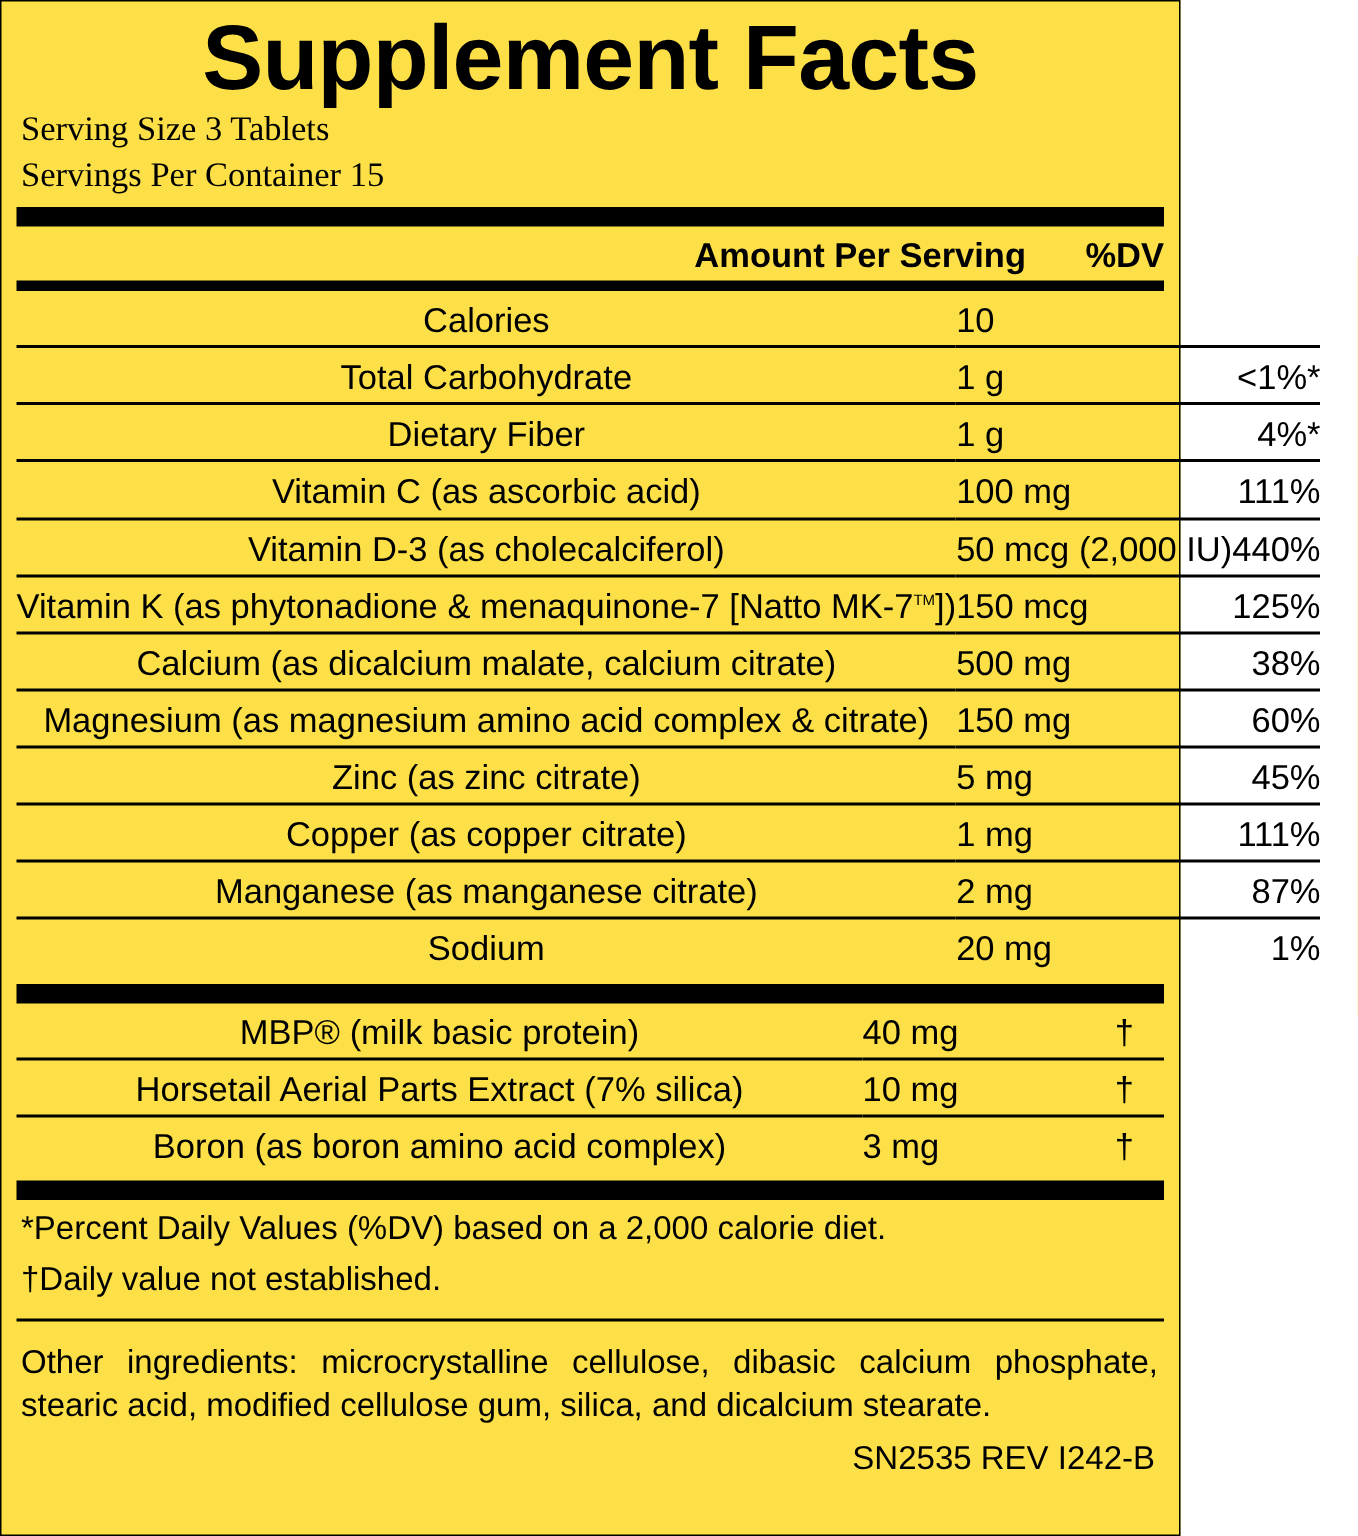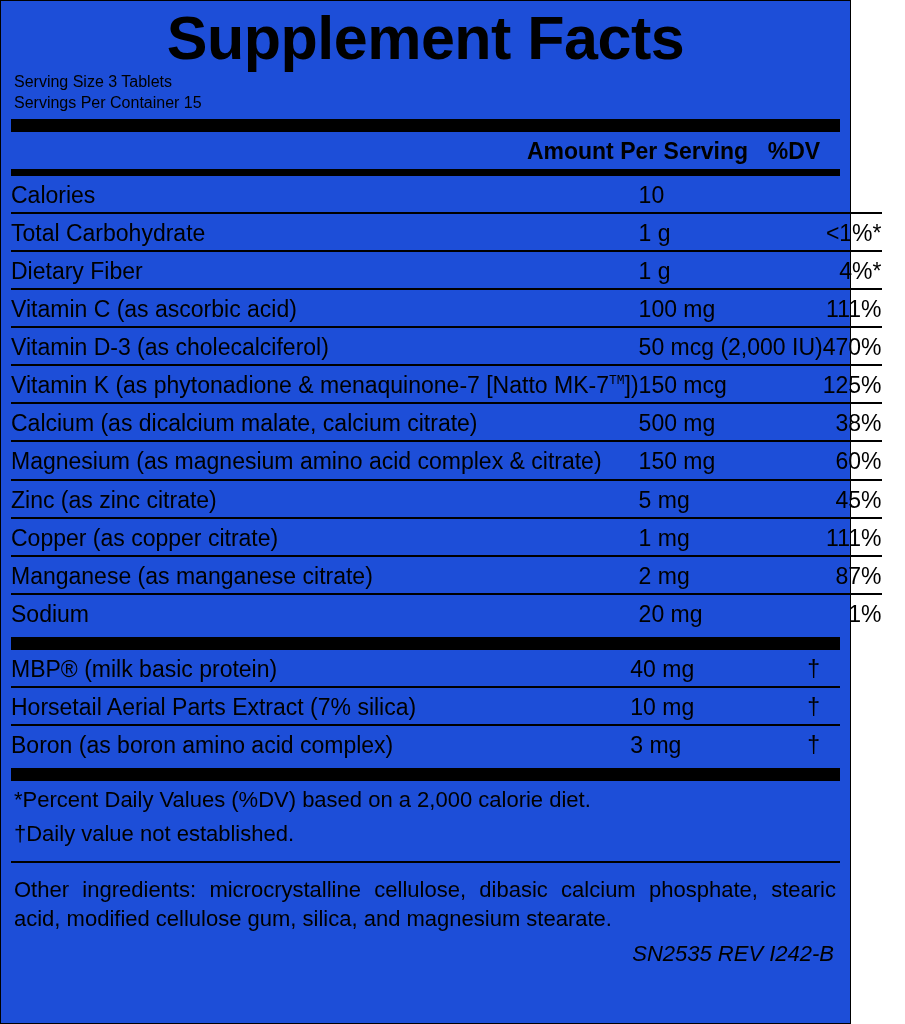--- a/index.html
+++ b/index.html
@@ -10,42 +10,43 @@
   body {
     width: 905px;
     height: 1024px;
     font-family: "Liberation Sans", sans-serif;
     color: #000000;
     -webkit-font-smoothing: antialiased;
   }
 
   .panel {
     position: relative;
-    width: 851px;
+    width: 787px;
     height: 1024px;
     box-sizing: border-box;
     padding: 4px 10px 0 10px;
     border: 1px solid #000;
-    background: #1d4ed8;
+    background: #fde047;
   }
 
   .title {
     font-size: 61px;
     font-weight: bold;
     line-height: 1.02;
     letter-spacing: -0.5px;
     text-align: center;
     margin: 2px 0 2px 0;
     white-space: nowrap;
   }
 
   .serving-line {
-    font-size: 16px;
+    font-size: 23px;
     line-height: 1.32;
     margin-left: 3px;
+    font-family: Liberation Serif, serif;
   }
 
   .rule-thick {
     height: 13px;
     background: #000;
     margin: 6px 0 0 0;
   }
   .rule-medium {
     height: 7px;
     background: #000;
@@ -65,21 +66,21 @@
   table.facts td {
     padding: 6px 0 3px 0;
     vertical-align: bottom;
     line-height: 1.18;
     white-space: nowrap;
   }
   table.facts tr.bordered td {
     border-top: 2px solid #000;
   }
   td.name {
-    text-align: left;
+    text-align: center;
     padding-left: 3px;
     width: auto;
   }
   td.amount {
     padding-right: 8px;
     white-space: nowrap;
   }
   td.dv {
     text-align: right;
     padding-right: 4px;
@@ -95,49 +96,47 @@
   .hdr-row td {
     font-weight: bold;
     padding: 2px 0 4px 0;
   }
   .hdr-amount {
     text-align: right;
     font-weight: bold;
     padding-right: 8px;
   }
   .hdr-dv {
-    text-align: center;
+    text-align: right;
     font-weight: bold;
     padding-right: 4px;
     width: 92px;
   }
   sup.tm {
-    font-size: 13px;
+    font-size: 10px;
     vertical-align: super;
-    font-family: Liberation Mono, monospace;
   }
 
   .footnotes {
     font-size: 22px;
     line-height: 1.3;
     margin: 5px 0 0 3px;
   }
 
   .other-ing {
     font-size: 22px;
     line-height: 1.32;
     text-align: justify;
     margin: 12px 4px 0 3px;
   }
 
   .code {
     font-size: 22px;
     text-align: right;
     margin: 8px 6px 0 0;
-    font-style: italic;
   }
 </style>
 </head>
 <body>
 
 <div class="panel">
 
   <div class="title">Supplement Facts</div>
 
   <div class="serving-line">Serving Size 3 Tablets</div>
@@ -175,21 +174,21 @@
           <td class="dv">4%*</td>
         </tr>
         <tr class="bordered">
           <td class="name">Vitamin C (as ascorbic acid)</td>
           <td class="amount">100 mg</td>
           <td class="dv">111%</td>
         </tr>
         <tr class="bordered">
           <td class="name">Vitamin D-3 (as cholecalciferol)</td>
           <td class="amount">50 mcg (2,000 IU)</td>
-          <td class="dv">470%</td>
+          <td class="dv">440%</td>
         </tr>
         <tr class="bordered">
           <td class="name">Vitamin K (as phytonadione &amp; menaquinone-7 [Natto MK-7<sup class="tm">TM</sup>])</td>
           <td class="amount">150 mcg</td>
           <td class="dv">125%</td>
         </tr>
         <tr class="bordered">
           <td class="name">Calcium (as dicalcium malate, calcium citrate)</td>
           <td class="amount">500 mg</td>
           <td class="dv">38%</td>
@@ -244,16 +243,16 @@
       </tbody>
   </table>
 
   <div class="rule-thick"></div>
 
   <div class="footnotes">*Percent Daily Values (%DV) based on a 2,000 calorie diet.</div>
   <div class="footnotes">†Daily value not established.</div>
 
   <div class="rule-thin" style="margin-top:12px"></div>
 
-  <div class="other-ing">Other ingredients: microcrystalline cellulose, dibasic calcium phosphate, stearic acid, modified cellulose gum, silica, and magnesium stearate.</div>
+  <div class="other-ing">Other ingredients: microcrystalline cellulose, dibasic calcium phosphate, stearic acid, modified cellulose gum, silica, and dicalcium stearate.</div>
 
   <div class="code">SN2535 REV I242-B</div>
 </div>
 
 </body></html>

